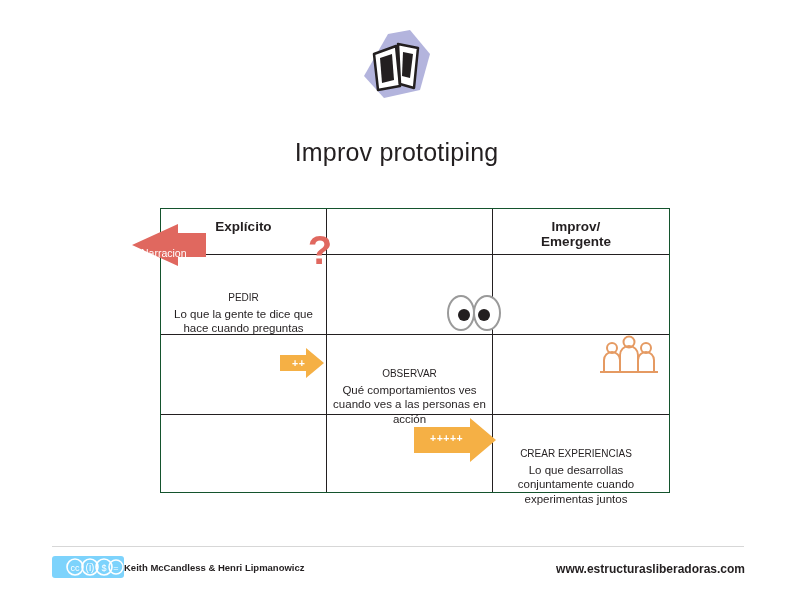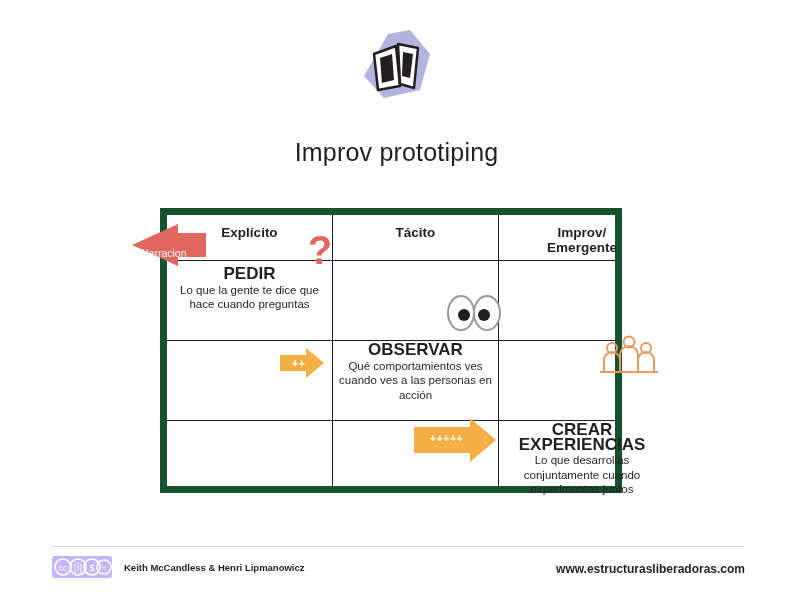--- a/index.html
+++ b/index.html
@@ -36,23 +36,23 @@
     font-weight: normal;
     letter-spacing: 0.2px;
     color: #231f20;
   }
 
   
   .matrix {
     position: absolute;
     left: 160px;
     top: 208px;
-    width: 462px;
+    width: 510px;
     height: 285px;
-    border: 7px solid #14532d;
+    border: 1px solid #14532d;
     box-sizing: border-box;
   }
   .matrix .vline {
     position: absolute;
     top: 0;
     bottom: 0;
     width: 1px;
     background: #231f20;
   }
   .matrix .vline.v1 { left: 165px; }
@@ -83,24 +83,25 @@
   .col-head.c3 { left: 332px; width: 166px; }
 
   .cell-text {
     position: absolute;
     text-align: center;
     font-size: 11.5px;
     line-height: 14.5px;
     color: #231f20;
   }
   .cell-text .lead {
-    font-weight: bold;
+    font-weight: normal;
     display: block;
     margin-bottom: 1px;
-    font-size: 17px;
+    font-size: 10px;
+    margin-top: 30px;
   }
   .cell-pedir  { left: 4px;   top: 52px;  width: 157px; }
   .cell-obs    { left: 170px; top: 128px; width: 157px; }
   .cell-crear  { left: 336px; top: 208px; width: 158px; }
 
   
   .overlay {
     position: absolute;
     left: 0;
     top: 0;
@@ -137,22 +138,23 @@
     width: 692px;
     height: 1px;
     background: #d7d7d7;
   }
   .cc-badge {
     position: absolute;
     left: 52px;
     top: 556px;
     width: 60px;
     height: 22px;
-    background: #c4b5fd;
+    background: #7dd3fc;
     border-radius: 3px;
+    padding-left: 12px;
   }
   .footer-authors {
     position: absolute;
     left: 124px;
     top: 562px;
     font-size: 9.5px;
     font-weight: bold;
     color: #231f20;
     text-align: right;
   }
@@ -182,21 +184,20 @@
 <div class="page-title">Improv prototiping</div>
 
 <div class="matrix">
   <div class="vline v1"></div>
   <div class="vline v2"></div>
   <div class="hline h1"></div>
   <div class="hline h2"></div>
   <div class="hline h3"></div>
 
   <div class="col-head c1">Explícito</div>
-  <div class="col-head c2">Tácito</div>
   <div class="col-head c3" style="white-space:pre-line;">Improv/
 Emergente</div>
 
   <div class="cell-text cell-pedir">
     <span class="lead">PEDIR</span>
     <span>Lo que la gente te dice que hace cuando preguntas</span>
   </div>
 
   <div class="cell-text cell-obs">
     <span class="lead">OBSERVAR</span>

